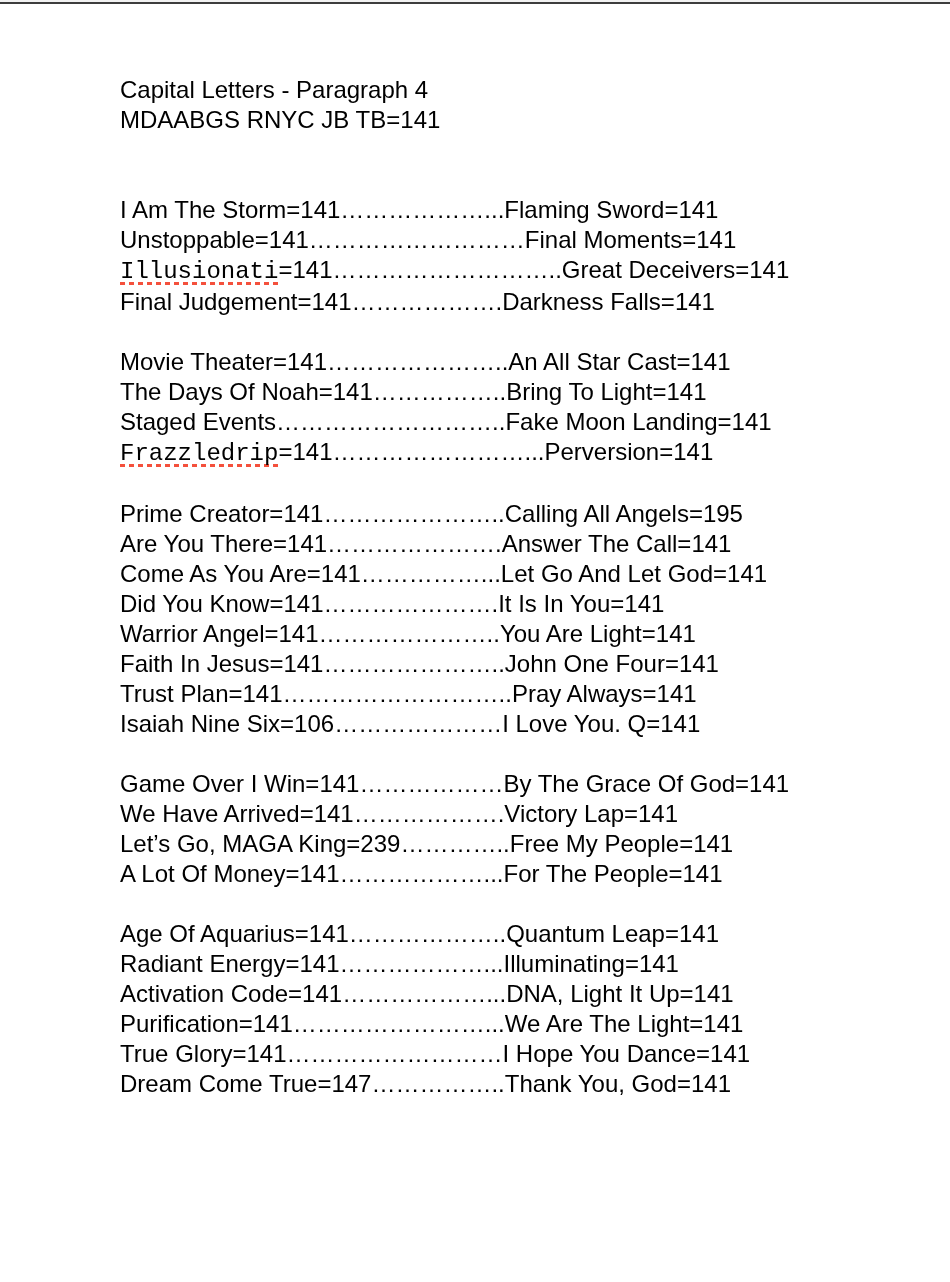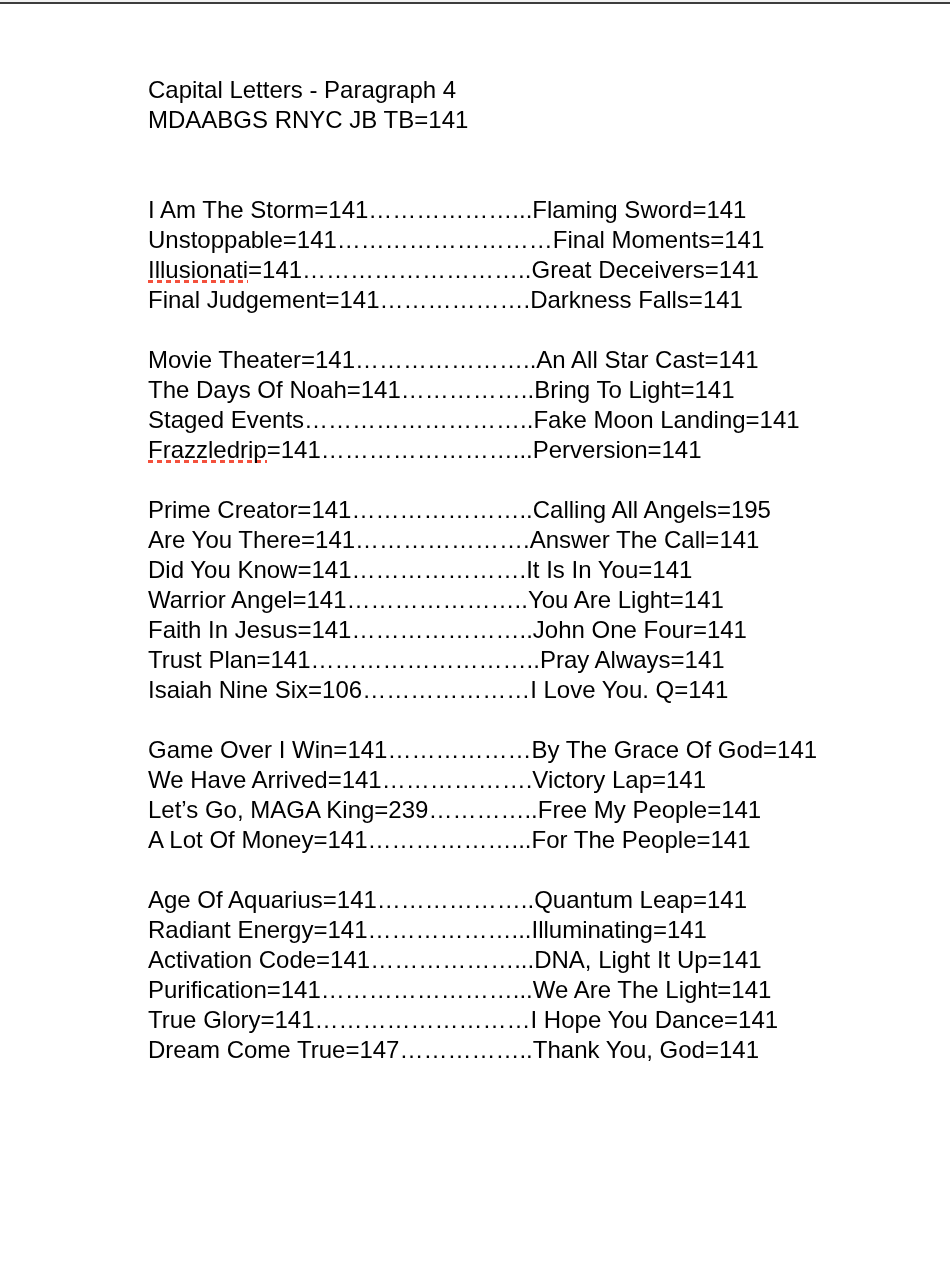--- a/index.html
+++ b/index.html
@@ -16,33 +16,33 @@
     font-family:"Liberation Sans","DejaVu Sans",sans-serif;
     color:var(--text);
     font-size:24px;line-height:30px;
   }
   .top-edge{
     width:100%;height:4px;background:var(--strip);
     border-bottom:2px solid var(--rule);
   }
   .content{
     padding:71px 30px 0 120px;
-    margin-left:28px;
   }
   .header{margin-bottom:60px;}
   .para{margin-bottom:30px;}
   .line, .header p{
     white-space:nowrap;
     letter-spacing:0;
   }
   .misspell{
     background-image:repeating-linear-gradient(90deg,var(--spell) 0,var(--spell) 5px,transparent 5px,transparent 9px);
     background-size:100% 3px;
     background-repeat:no-repeat;
     background-position:0 100%;
+    font-family:Liberation Mono, monospace;
   }
 </style>
 </head>
 <body>
 
 <div class="top-edge"></div>
 
 <div class="content">
 
   <div class="header">
@@ -60,20 +60,21 @@
   <div class="para">
     <p class="line"><span>Movie Theater=141…………………..An All Star Cast=141</span></p>
     <p class="line"><span>The Days Of Noah=141……………..Bring To Light=141</span></p>
     <p class="line"><span>Staged Events………………………..Fake Moon Landing=141</span></p>
     <p class="line"><span class="misspell">Frazzledrip</span><span>=141……………………...Perversion=141</span></p>
   </div>
 
   <div class="para">
     <p class="line"><span>Prime Creator=141…………………..Calling All Angels=195</span></p>
     <p class="line"><span>Are You There=141………………….Answer The Call=141</span></p>
+    <p class="line"><span>Come As You Are=141……………...Let Go And Let God=141</span></p>
     <p class="line"><span>Did You Know=141………………….It Is In You=141</span></p>
     <p class="line"><span>Warrior Angel=141…………………..You Are Light=141</span></p>
     <p class="line"><span>Faith In Jesus=141…………………..John One Four=141</span></p>
     <p class="line"><span>Trust Plan=141………………………..Pray Always=141</span></p>
     <p class="line"><span>Isaiah Nine Six=106…………………I Love You. Q=141</span></p>
   </div>
 
   <div class="para">
     <p class="line"><span>Game Over I Win=141………………By The Grace Of God=141</span></p>
     <p class="line"><span>We Have Arrived=141……………….Victory Lap=141</span></p>

